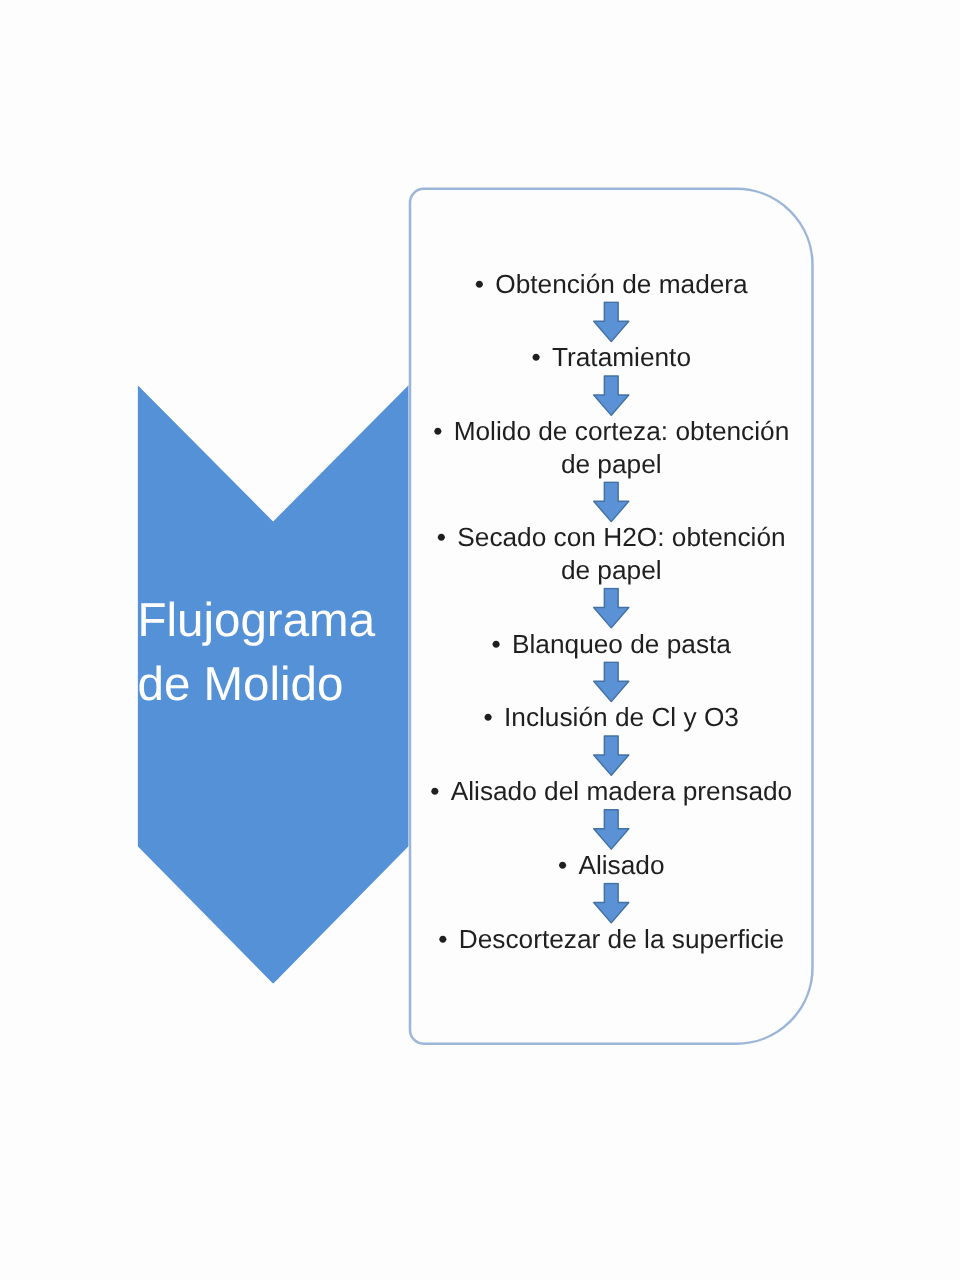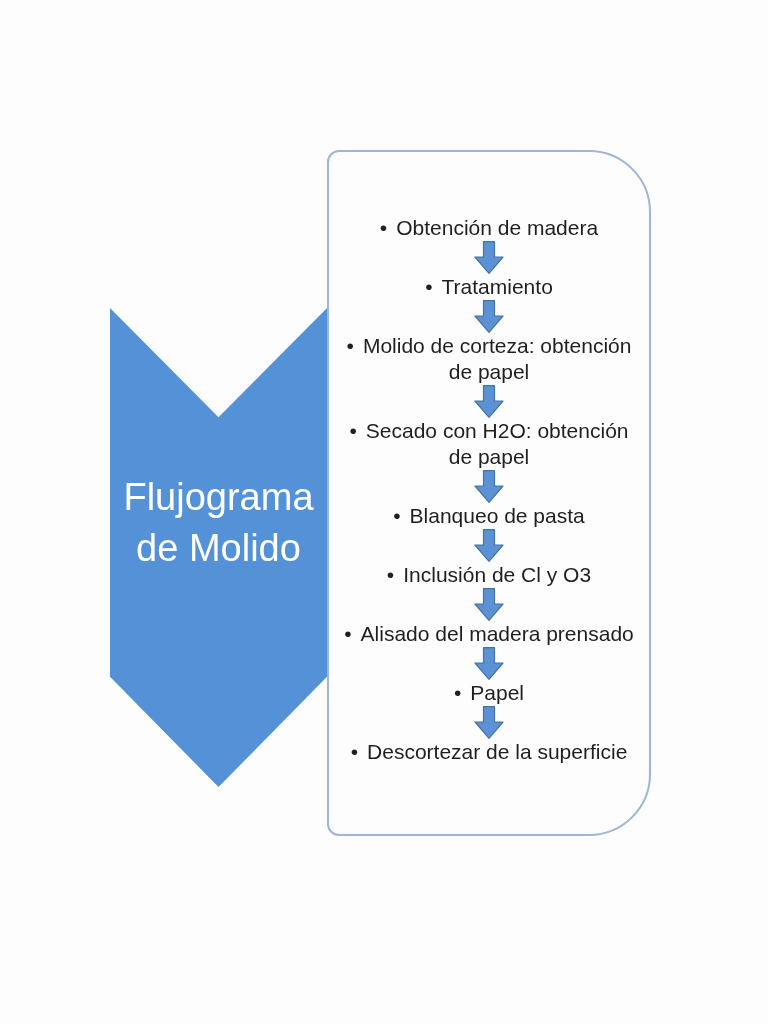--- a/index.html
+++ b/index.html
@@ -29,21 +29,20 @@
     width: 217px;
     height: 479px;
     background: var(--chevron_fill, #5591d7);
     clip-path: polygon(0% 0%, 50% 22.8%, 100% 0%, 100% 77%, 50% 100%, 0% 77%);
   }
   .chevron-title {
     position: absolute;
     top: 164px;
     left: 0;
     width: 100%;
-    text-align: center;
     color: var(--chevron_text_color, #ffffff);
     font-size: 38px;
     line-height: 51px;
     font-weight: 400;
   }
 
   
   .flow-box {
     position: absolute;
     left: 327px;
@@ -150,21 +149,21 @@
 
     <div class="step">
       <div class="step-line"><span class="bullet">•</span><span>Alisado del madera prensado</span></div>
     </div>
 
     <svg class="flow-arrow" viewBox="0 0 30 33" xmlns="http://www.w3.org/2000/svg">
       <polygon points="9.5,0.7 20.5,0.7 20.5,16 29,16 15,32.3 1,16 9.5,16"></polygon>
     </svg>
 
     <div class="step">
-      <div class="step-line"><span class="bullet">•</span><span>Papel</span></div>
+      <div class="step-line"><span class="bullet">•</span><span>Alisado</span></div>
     </div>
 
     <svg class="flow-arrow" viewBox="0 0 30 33" xmlns="http://www.w3.org/2000/svg">
       <polygon points="9.5,0.7 20.5,0.7 20.5,16 29,16 15,32.3 1,16 9.5,16"></polygon>
     </svg>
 
     <div class="step">
       <div class="step-line"><span class="bullet">•</span><span>Descortezar de la superficie</span></div>
     </div>
 

